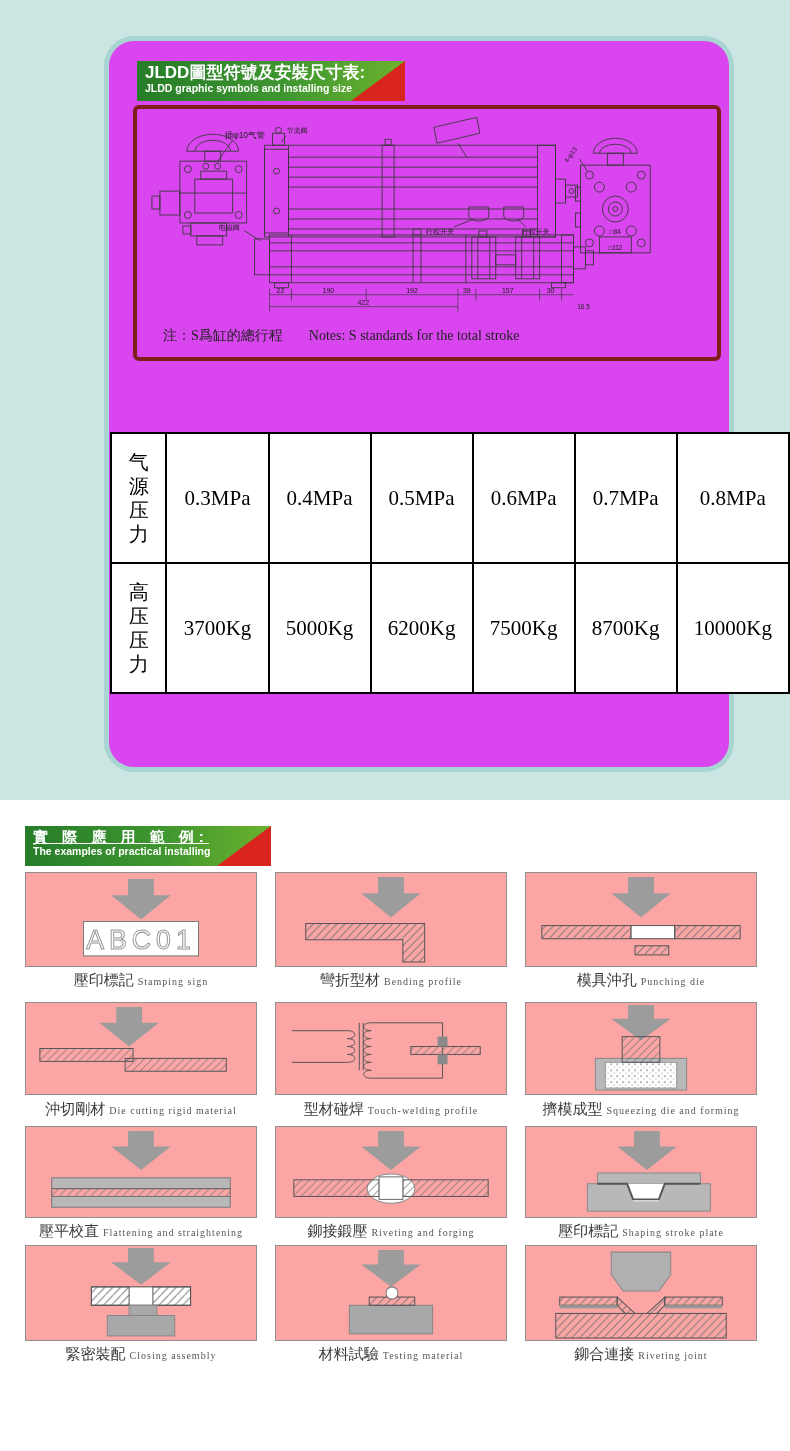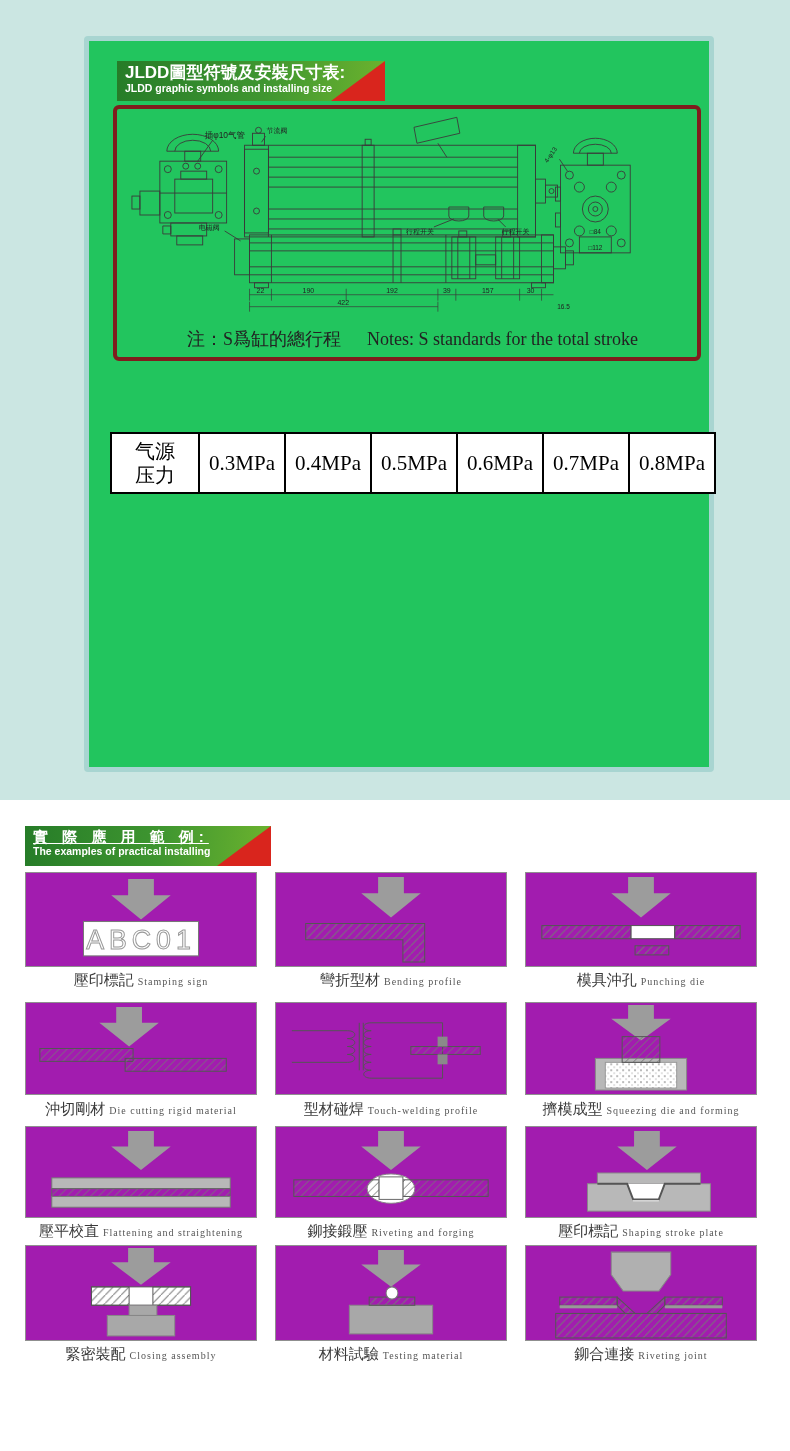--- a/index.html
+++ b/index.html
@@ -1,44 +1,44 @@
 <!DOCTYPE html>
 <html><head>
 <meta charset="utf-8">
 <style>
   html,body{margin:0;padding:0;}
   body{width:790px;height:1451px;position:relative;background:#ffffff;overflow:hidden;
        font-family:"Liberation Sans",sans-serif;}
   .teal-band{position:absolute;left:0;top:0;width:790px;height:800px;background:#cbe6e2;}
-  .card{position:absolute;left:84px;top:36px;width:620px;height:726px;background:#22c55e;
-        border:5px solid #a8d5d1;border-radius:4px;}
+  .card{position:absolute;left:104px;top:36px;width:620px;height:726px;background:#d946ef;
+        border:5px solid #a8d5d1;border-radius:30px;}
   
   .banner{position:absolute;background:linear-gradient(95deg,#267c28 0%,#3f9630 55%,#6cb32e 100%);
           color:#fff;padding:3px 8px 2px 8px;box-sizing:border-box;overflow:hidden;}
   .banner::after{content:"";position:absolute;right:0;top:0;width:54px;height:100%;
           background:#d9251d;clip-path:polygon(100% 0,100% 100%,0 100%);}
   .banner .t1{position:relative;z-index:2;font-weight:bold;font-size:17px;line-height:1.1;white-space:nowrap;}
   .banner .t2{position:relative;z-index:2;font-weight:bold;font-size:10.5px;line-height:1.1;white-space:nowrap;}
   .banner1{left:28px;top:20px;width:268px;height:40px;}
   .banner2{left:25px;top:826px;width:246px;height:40px;}
   .banner2 .t1{font-size:15px;letter-spacing:5px;text-decoration:underline;}
   .draw-frame{position:absolute;left:24px;top:64px;width:580px;height:248px;border:4px solid #7f1d1d;
           border-radius:6px;}
   .draw-note{position:absolute;left:26px;top:218px;font-family:"Liberation Serif",serif;
-          font-size:18px;color:#222;white-space:nowrap;margin-left:44px;}
+          font-size:14px;color:#222;white-space:nowrap;}
   .draw-note .en{margin-left:26px;}
   
   .ptable{position:absolute;left:110px;top:432px;border-collapse:collapse;background:#fff;
           font-family:"Liberation Serif",serif;color:#000;}
-  .ptable td,.ptable th{border:2px solid #000;text-align:center;vertical-align:middle;padding:0;}
+  .ptable td,.ptable th{border:2px solid #000;text-align:center;vertical-align:middle;padding:16px;}
   .ptable th{width:86px;font-size:20px;font-weight:normal;line-height:1.2;}
   .ptable td{width:84px;font-size:21px;}
   .ptable tr{height:60px;}
   
-  .cell{position:absolute;width:232px;background:#a21caf;border:1px solid #8f8f8f;box-sizing:border-box;}
+  .cell{position:absolute;width:232px;background:#fca5a5;border:1px solid #8f8f8f;box-sizing:border-box;}
   .caption{position:absolute;width:232px;text-align:center;white-space:nowrap;}
   .caption .zh{font-size:15px;font-weight:normal;color:#3a3a3a;}
   .caption .en{font-size:10px;color:#555;letter-spacing:1px;margin-left:4px;
                font-family:"Liberation Serif",serif;}
   svg text{font-family:"Liberation Sans",sans-serif;}
 </style>
 </head>
 <body>
 
 <svg width="0" height="0" style="position:absolute">
@@ -184,20 +184,32 @@
       <div>气源</div>
       <div>压力</div>
     </th>
     <td>0.3MPa</td>
     <td>0.4MPa</td>
     <td>0.5MPa</td>
     <td>0.6MPa</td>
     <td>0.7MPa</td>
     <td>0.8MPa</td>
   </tr>
+  <tr>
+    <th>
+      <div>高压</div>
+      <div>压力</div>
+    </th>
+    <td>3700Kg</td>
+    <td>5000Kg</td>
+    <td>6200Kg</td>
+    <td>7500Kg</td>
+    <td>8700Kg</td>
+    <td>10000Kg</td>
+  </tr>
 </tbody>
   </table>
 
 <div class="banner banner2">
   <div class="t1">實 際 應 用 範 例:</div>
   <div class="t2">The examples of practical installing</div>
 </div>
 
 <div class="cell" style="left:25px;top:872px;height:95px">
   <svg viewBox="0 0 232 92" width="100%" height="100%" preserveAspectRatio="none">

